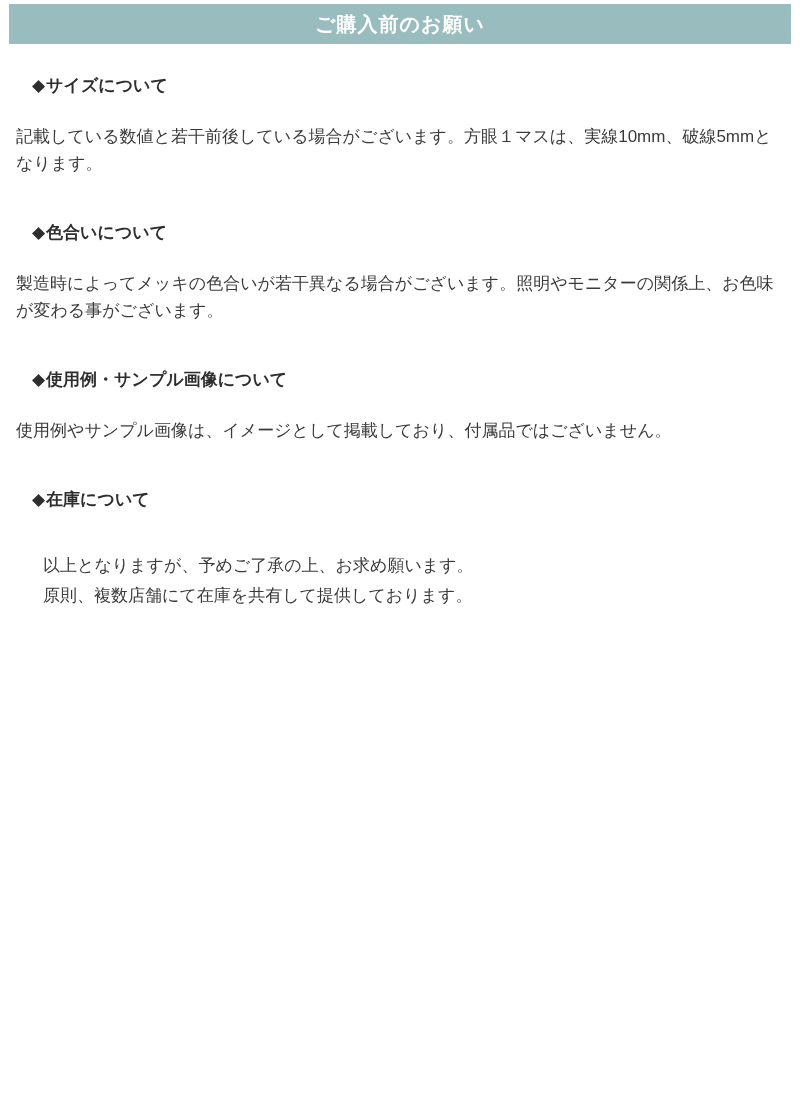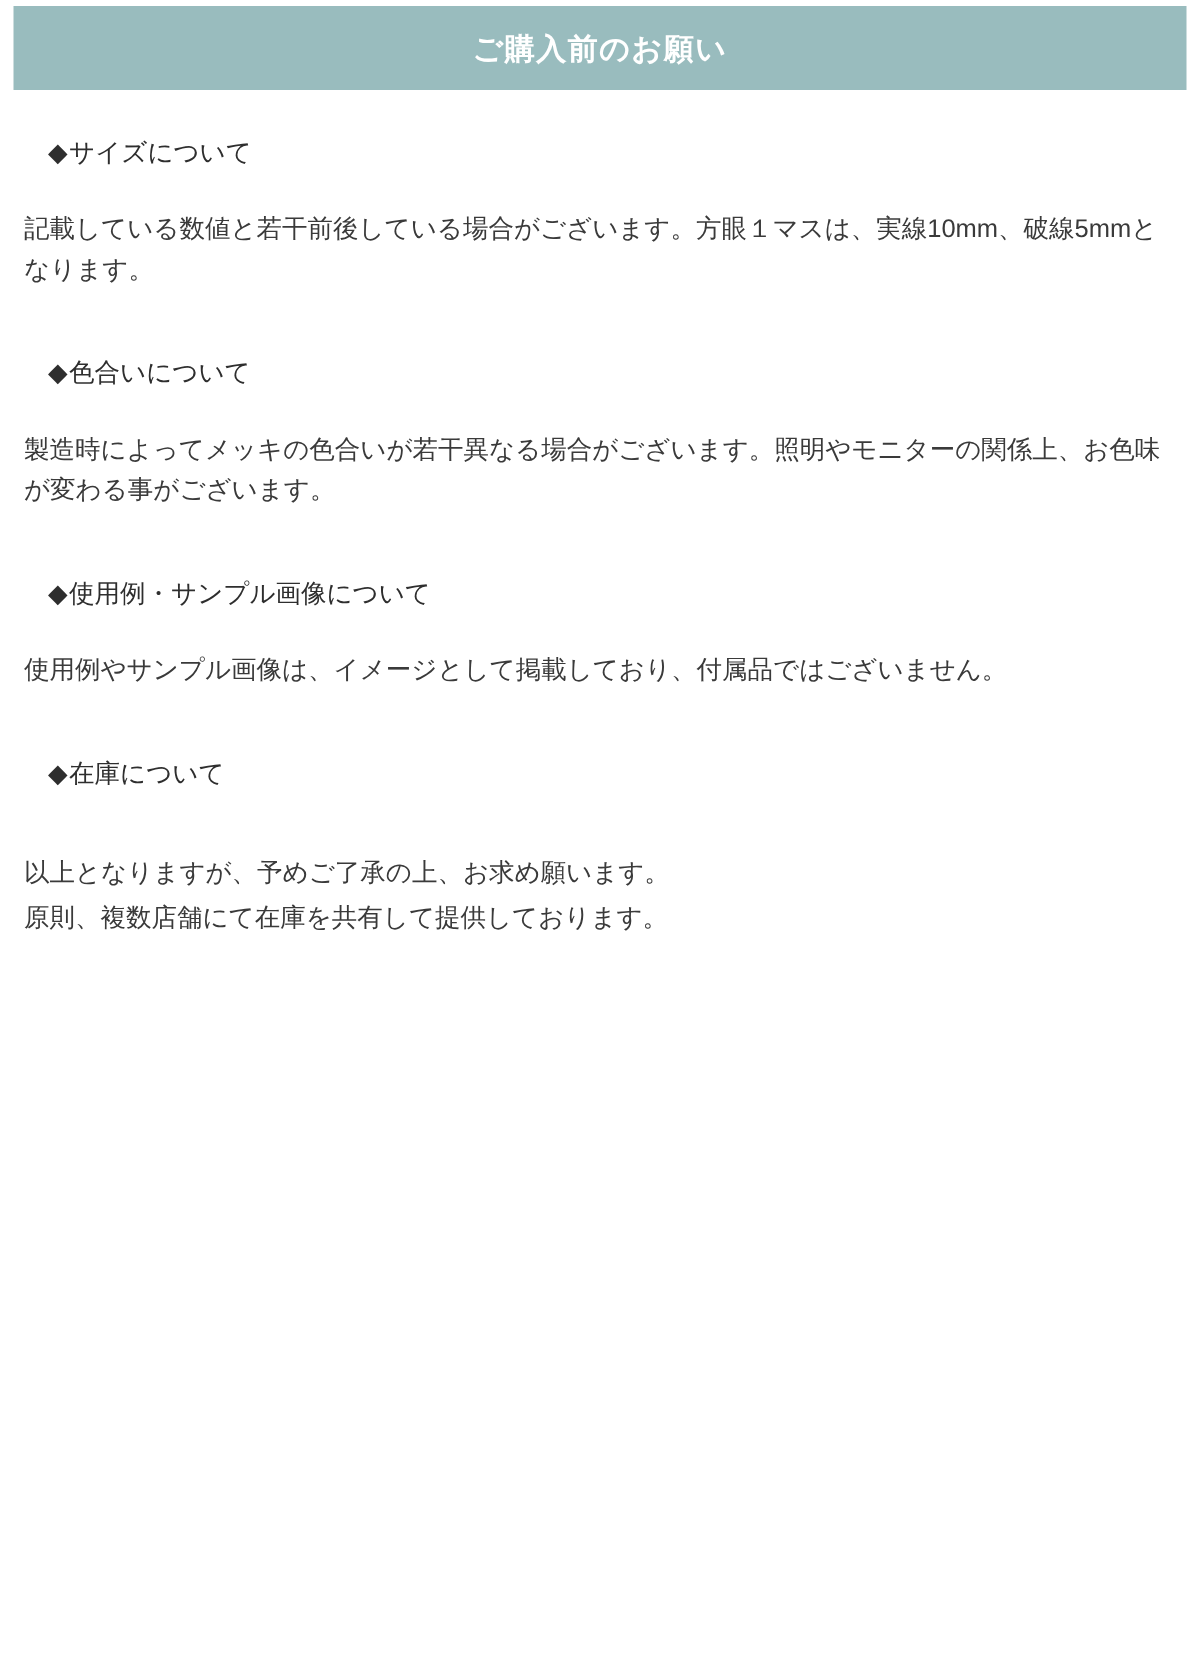--- a/index.html
+++ b/index.html
@@ -16,38 +16,38 @@
   }
   body {
     width: 800px;
     height: 1106px;
     overflow: hidden;
     font-family: "Liberation Sans", "DejaVu Sans", sans-serif;
     color: var(--body-text);
   }
   .header-bar {
     margin: 4px 9px 0 9px;
-    height: 56px;
+    height: 40px;
     background: var(--header-bg);
     display: flex;
     align-items: center;
     justify-content: center;
   }
   .header-title {
     color: var(--header-text);
     font-size: 20px;
     font-weight: bold;
     letter-spacing: 1px;
   }
   .content {
     padding: 0 18px 0 16px;
   }
   .section-heading {
     font-size: 17px;
-    font-weight: normal;
+    font-weight: bold;
     color: var(--heading-text);
     margin: 44px 0 26px 0;
     padding-left: 16px;
     line-height: 23px;
   }
   .section-heading.first {
     margin-top: 30px;
   }
   .bullet {
     margin-right: 1px;
@@ -56,20 +56,21 @@
     font-size: 17px;
     line-height: 27px;
     margin: 0;
     white-space: pre-line;
   }
   .closing {
     margin-top: 40px;
   }
   .closing .section-body {
     line-height: 30px;
+    margin-left: 27px;
   }
 </style>
 </head>
 <body>
 
 <header class="header-bar">
   <span class="header-title">ご購入前のお願い</span>
 </header>
 
 <main class="content">

